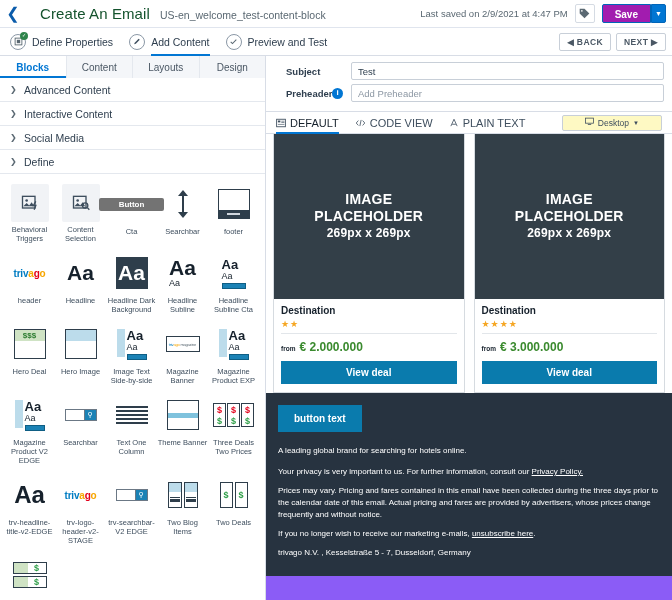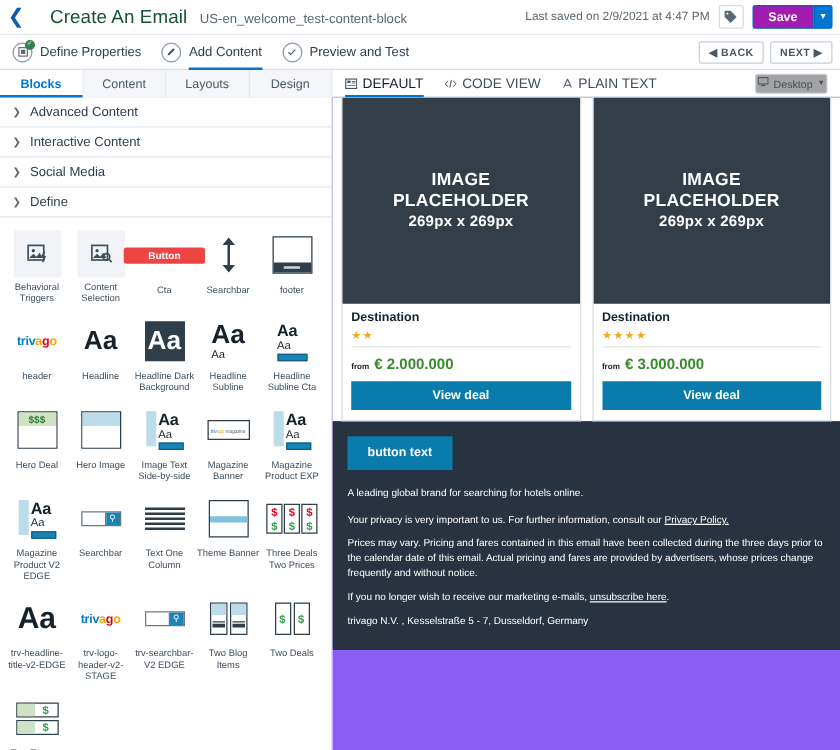--- a/index.html
+++ b/index.html
@@ -118,21 +118,21 @@
   .thumb{
     width:40px; height:40px; display:flex; align-items:center; justify-content:center;
     margin-bottom:3px; position:relative;
   }
   .blabel{
     font-size:7.5px; line-height:9px; text-align:center; color:#3e4e5e; width:50px;
   }
   .thumb-gray{background:#f1f3f6; border-radius:2px; width:38px;height:38px;}
 
   
-  .tbtn{background:#ef4444;color:#fff;font-size:8px;font-weight:700;padding:2px 20px;border-radius:2px;}
+  .tbtn{background:#737373;color:#fff;font-size:8px;font-weight:700;padding:2px 20px;border-radius:2px;}
   .aa-big{font-size:21px;font-weight:700;color:#16212c;line-height:.95;font-family:"Liberation Sans",sans-serif;}
   .aa-mid{font-size:13px;font-weight:700;color:#16212c;line-height:1;}
   .aa-sm{font-size:9px;color:#16212c;line-height:1;}
   .dark-sq{background:#2e3e4b;width:32px;height:32px;display:flex;align-items:center;justify-content:center;}
   .dark-sq .aa-big{color:#fff;}
   .cta-bar{background:#1b82b5;border:1px solid #0f5e84;height:6px;width:24px;margin-top:2px;}
   .framebox{border:1.5px solid #2e3e4b;background:#fff;}
   .greenband{background:#cfe3c4;color:#2e7d32;font-size:8px;font-weight:700;display:flex;align-items:center;justify-content:center;}
   .blueband{background:#bcdceb;}
   .srch{display:flex;border:1px solid #6b7885;width:32px;height:12px;background:#fff;align-items:stretch;}
@@ -162,22 +162,22 @@
   .viewtabs{
     height:22px;display:flex;align-items:center;gap:16px;padding:0 10px;
     border-bottom:1px solid #d8dde6;
   }
   .vtab{display:flex;align-items:center;gap:4px;font-size:11px;color:#3e4e5e;cursor:pointer;height:22px;position:relative;}
   .vtab.active{color:#16212c;}
   .vtab.active::after{content:"";position:absolute;left:0;right:0;bottom:0;height:2px;background:#0176d3;}
   .vtab-icon{font-size:9px;color:#4a5764;display:flex;align-items:center;}
   .device-sel{
     margin-left:auto;display:flex;align-items:center;gap:4px;
-    border:1px solid #c8cfd8;border-radius:2px;background:#a3a3a3;
-    padding:1px 1px;height:16px;font-size:8.5px;color:#3e4e5e;cursor:pointer;
+    border:1px solid #c8cfd8;border-radius:2px;background:#fef9c3;
+    padding:1px 22px;height:16px;font-size:8.5px;color:#3e4e5e;cursor:pointer;
   }
 
   .canvas{flex:1;overflow:hidden;background:#8b5cf6;position:relative;}
   .email{width:100%;}
   .deals{display:flex;gap:0;padding:0 7px;background:#fff;}
   .deal{flex:1;border:1px solid #d6dbe0;border-top:none;background:#fff;}
   .deal + .deal{margin-left:9px;}
   .ph{
     background:#333f48;color:#fff;height:165px;display:flex;flex-direction:column;
     align-items:center;justify-content:center;text-align:center;font-weight:700;
@@ -588,20 +588,32 @@
             </div>
             <div class="blabel">Two Teasers One Price, Stars</div>
           </div>
 
         </div>
       </div>
     </div>
 
     <div class="right">
 
+      <div class="meta">
+        <div class="metarow">
+          <div class="metalabel">Subject</div>
+          <div class="spacer11"></div>
+          <input class="metainput" value="Test" style="">
+        </div>
+        <div class="metarow">
+          <div class="metalabel">Preheader</div>
+          <div class="info-dot">i</div>
+          <input class="metainput" placeholder="Add Preheader" style="">
+        </div>
+      </div>
 
       <div class="viewtabs">
         <div class="vtab active">
           <span class="vtab-icon">
             <svg width="10" height="10" viewBox="0 0 16 16">
                 <rect x="1" y="2" width="14" height="12" fill="none" stroke="#3e4e5e" stroke-width="1.4"></rect>
                 <rect x="3" y="4" width="4" height="3" fill="#3e4e5e"></rect>
                 <rect x="8.5" y="4.5" width="5" height="1" fill="#3e4e5e"></rect>
                 <rect x="8.5" y="6.5" width="5" height="1" fill="#3e4e5e"></rect>
                 <rect x="3" y="9.5" width="10.5" height="1" fill="#3e4e5e"></rect>

